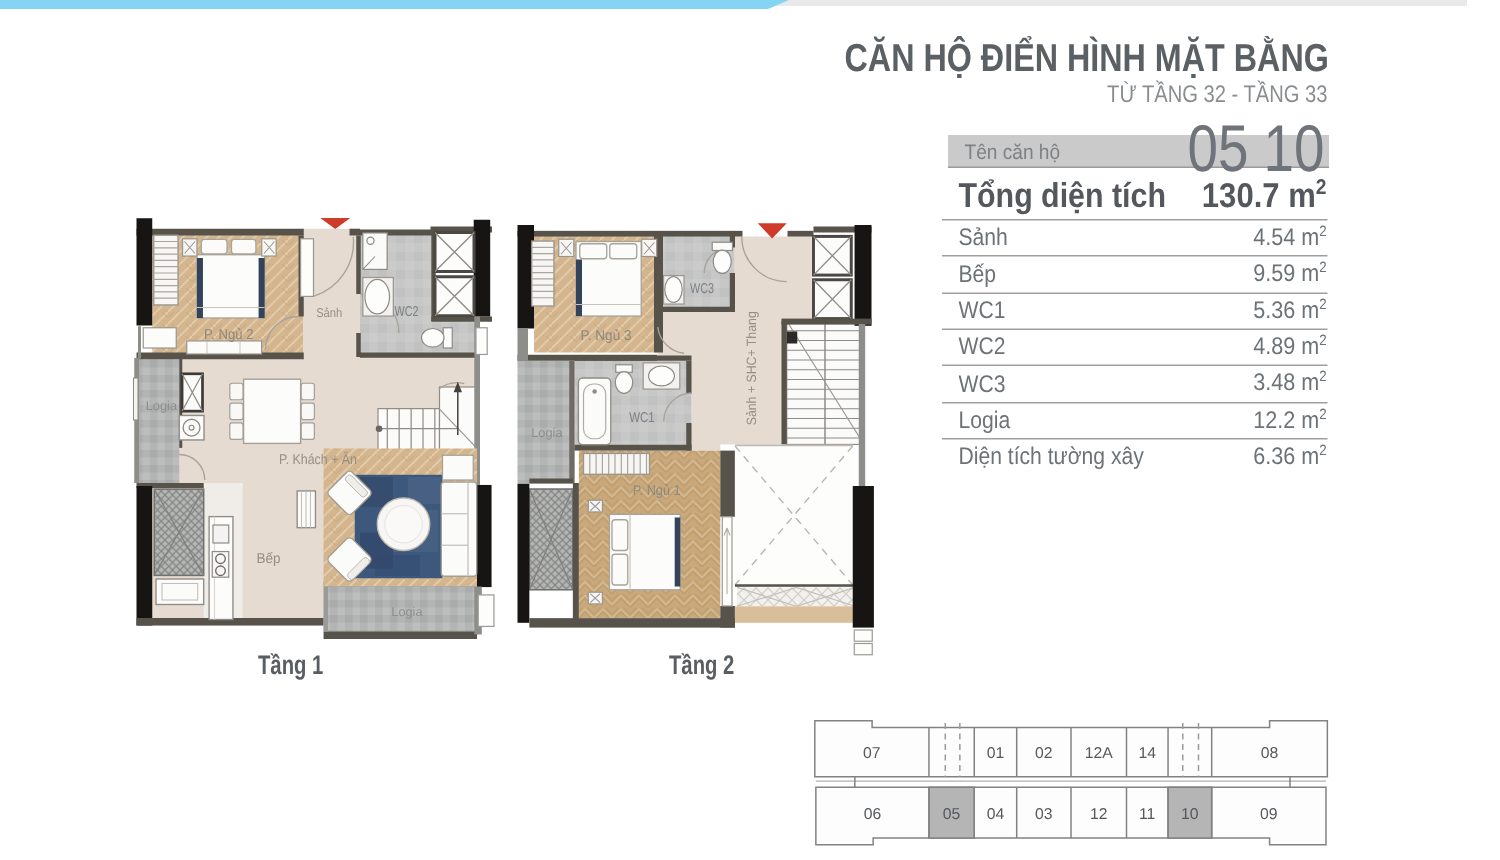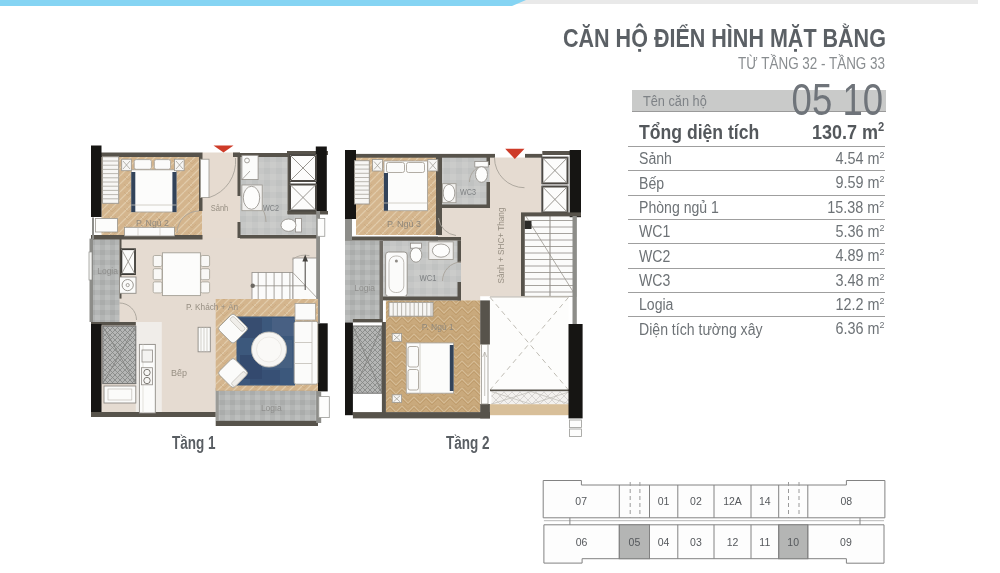--- a/index.html
+++ b/index.html
@@ -9,21 +9,21 @@
   .title{left:563px;top:23px;font-size:26px;font-weight:bold;color:#5b6065;
          white-space:nowrap;transform:scaleX(0.828);transform-origin:left top;}
   .subtitle{left:640px;top:55px;width:245px;font-size:16px;color:#898d90;text-align:right;white-space:nowrap;transform:scaleX(0.84);transform-origin:right top;}
   .unitbar{left:632px;top:90px;width:254px;height:21px;background:#c9cac9;border-bottom:1px solid #9a9a9a;}
   .unitlabel{left:643px;top:93px;font-size:14px;color:#7e8286;transform:scaleX(0.91);transform-origin:left top;}
   .unitnums{left:632px;top:75px;width:251px;font-size:44px;color:#6f747a;text-align:right;white-space:nowrap;transform:scaleX(0.83);transform-origin:right top;}
   .tbl{left:628px;top:111px;width:257px;font-size:16px;color:#6d7276;}
   .row{position:relative;height:23.35px;border-bottom:1px solid #9f9f9f;}
   .row .lab{position:absolute;left:10.5px;bottom:2px;white-space:nowrap;transform:scaleX(0.88);transform-origin:left bottom;}
   .row .val{position:absolute;right:1px;bottom:2px;white-space:nowrap;transform:scaleX(0.9);transform-origin:right bottom;}
-  .row1{height:34.9px;font-weight:bold;color:#54585c;font-size:20px;}
+  .row1{height:34.9px;font-weight:bold;color:#54585c;font-size:23px;}
   .rlast{border-bottom:none;}
   sup{font-size:62%;}
   .tang{font-size:18px;font-weight:bold;color:#595e63;white-space:nowrap;transform:scaleX(0.75);transform-origin:left top;}
 </style>
 </head>
 <body>
 <div id="page">
 
   <div class="abs" style="left:516px;top:0;width:484px;height:4px;background:#e9e9e9;"></div>
 
@@ -53,24 +53,20 @@
         <span class="val">4.54 m<sup>2</sup></span>
       </div>
 
 
     <div class="row">
         <span class="lab">Bếp</span>
         <span class="val">9.59 m<sup>2</sup></span>
       </div>
 
 
-    <div class="row">
-        <span class="lab">Phòng ngủ 1</span>
-        <span class="val">15.38 m<sup>2</sup></span>
-      </div>
 
 
 
     <div class="row">
         <span class="lab">WC1</span>
         <span class="val">5.36 m<sup>2</sup></span>
       </div>
 
     <div class="row">
         <span class="lab">WC2</span>

